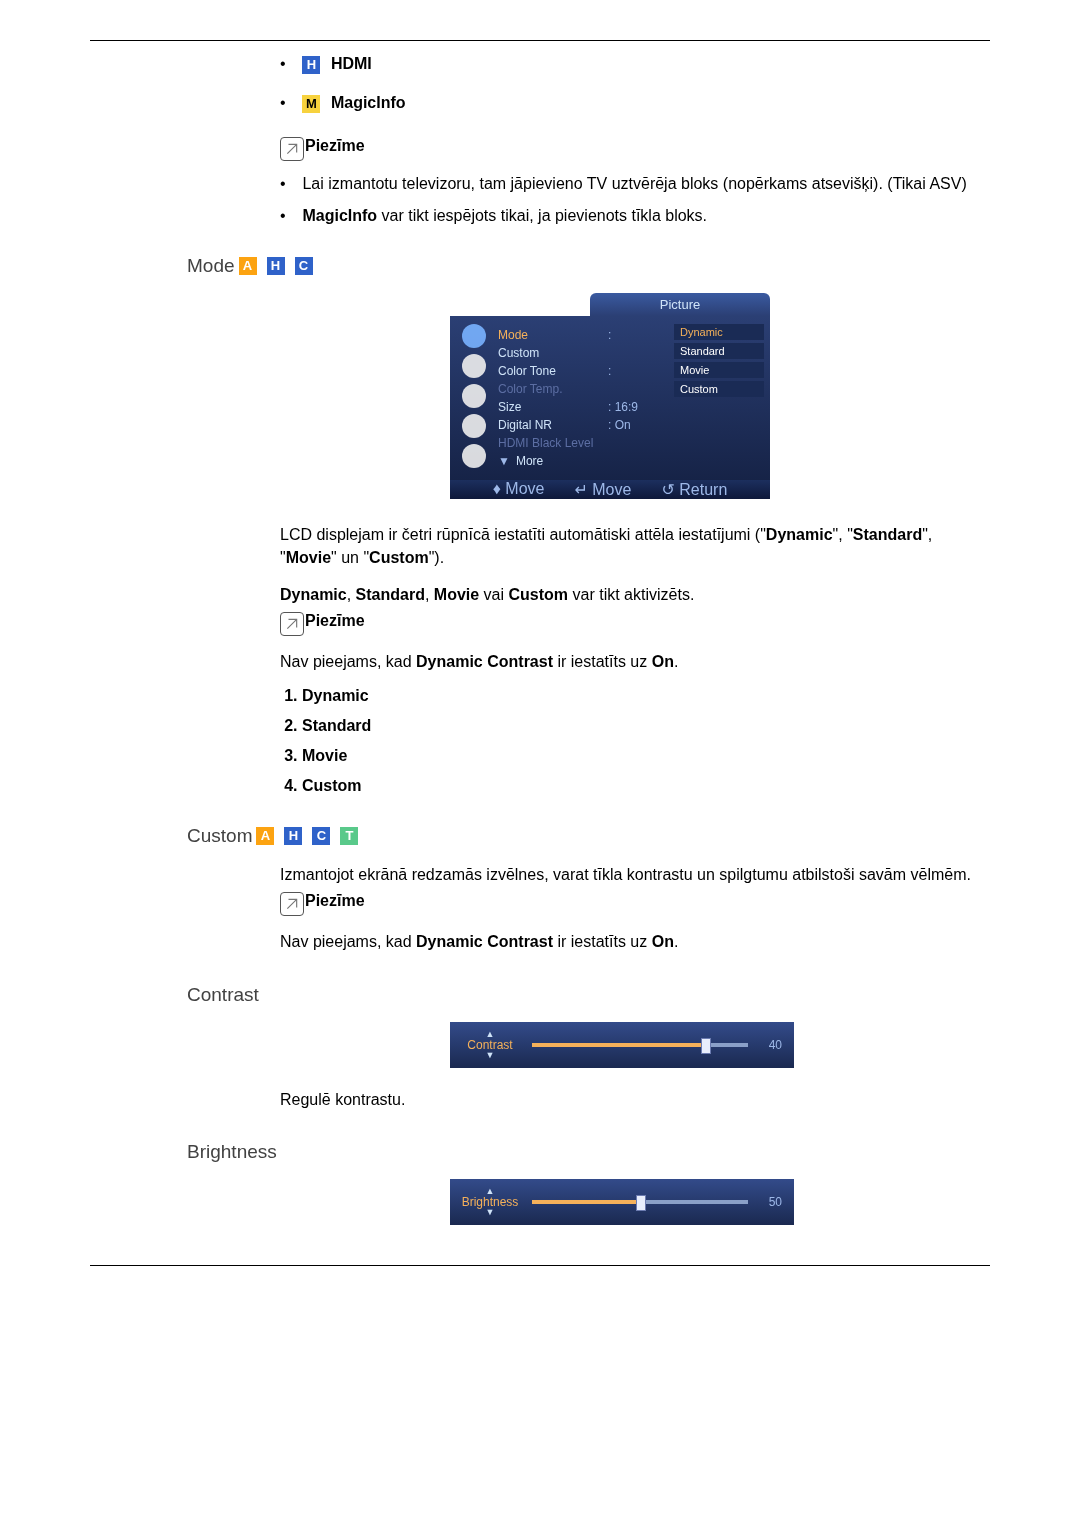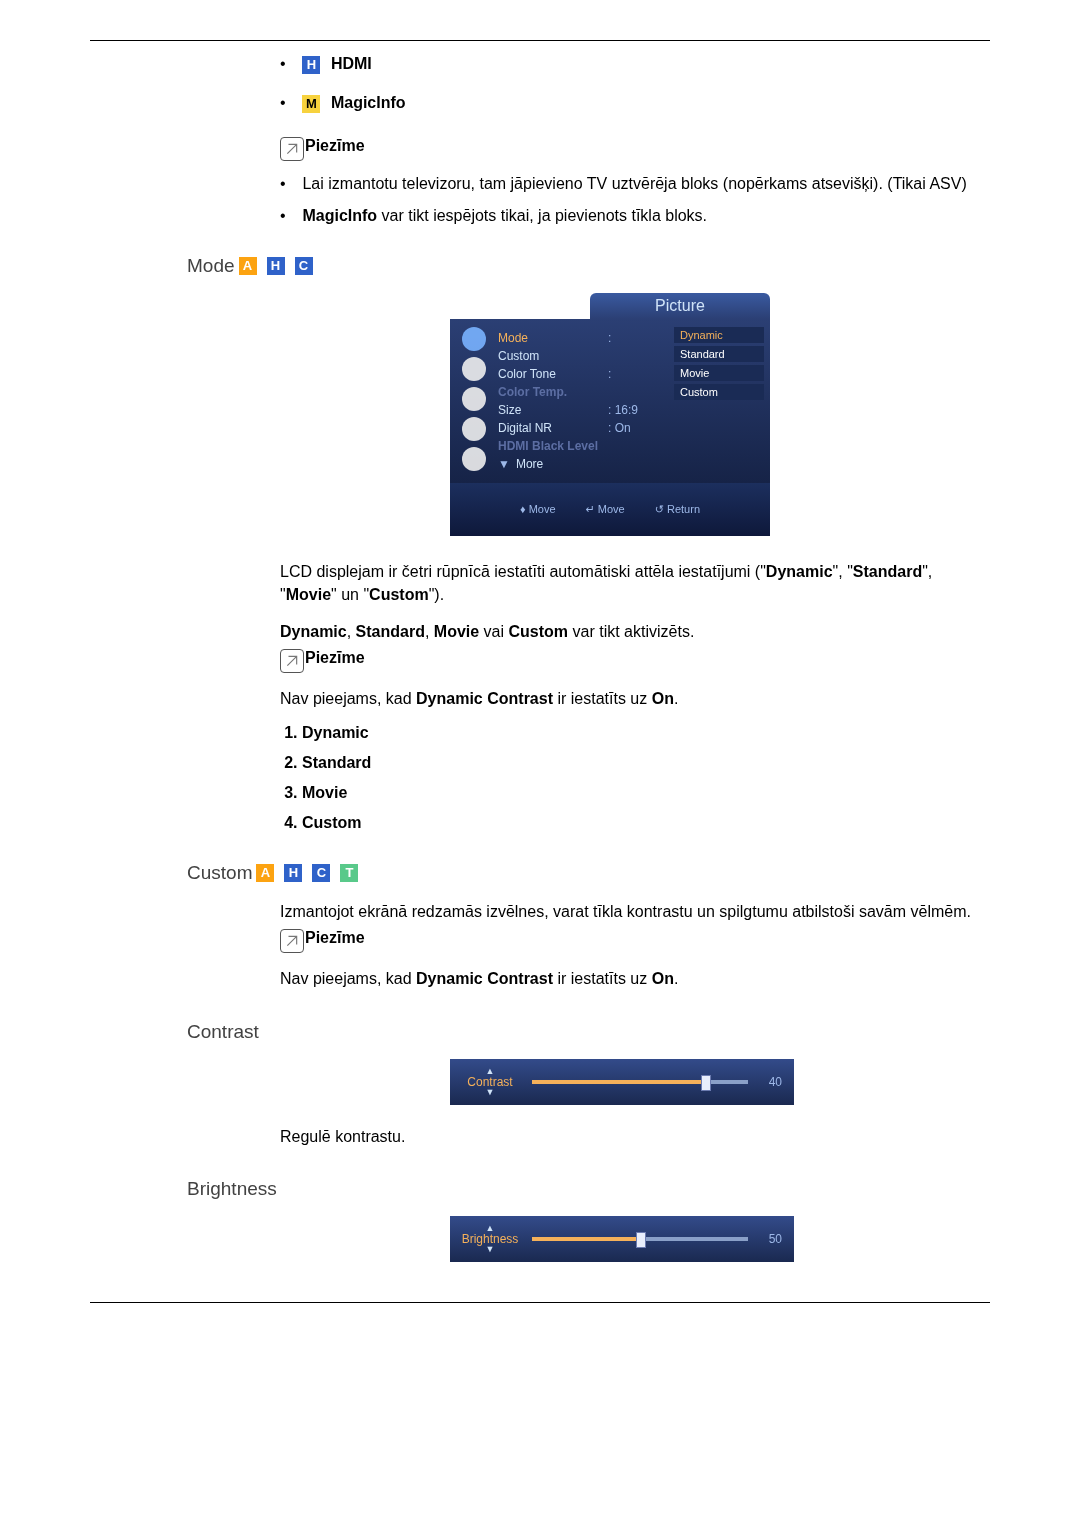--- a/index.html
+++ b/index.html
@@ -64,46 +64,46 @@
   
   .osd {
     width: 320px; margin: 0 0 24px 170px;
     font-family: Arial, sans-serif;
     font-size: 12px;
     color:#cfe3f8;
   }
   .osd-tab {
     width:180px; margin:0 0 0 auto;
     background: linear-gradient(#3a5aa0,#2b3f74);
-    text-align:center; font-size:16px; padding:4px 0;
+    text-align:center; font-size:13px; padding:4px 0;
     border-radius:6px 6px 0 0;
   }
   .osd-body {
     background: linear-gradient(#2b3f74,#162347);
     display:flex;
     padding:4px;
   }
   .osd-left { width:40px; display:flex; flex-direction:column; gap:6px; align-items:center; padding-top:4px;}
   .osd-left .ico { width:24px; height:24px; background:#eee; border-radius:50%; opacity:.9; }
   .osd-left .ico.sel { background:#79b2ff; }
   .osd-mid { flex:1; padding:6px 4px; }
   .osd-row { display:flex; align-items:center; height:18px; }
   .osd-row.orange { color:#f5b15a; }
-  .osd-row.dim { color:#5c6ea3;font-weight:bold; }
+  .osd-row.dim { color:#5c6ea3; }
   .osd-row .k { width:110px; }
   .osd-row .v { color:#9db8e8; }
   .osd-row .caret { color:#9db8e8; margin-right:6px; }
   .osd-right { width:90px; padding:4px 2px; display:flex; flex-direction:column; gap:3px;}
   .osd-opt { font-size:11px; color:#fff; background:#1a2b55; padding:2px 6px; }
   .osd-opt.sel { color:#f5b15a; }
   .osd-foot {
     background: linear-gradient(#1c2f5e,#0e183a);
     display:flex; justify-content:center; gap:30px;
-    font-size:11px; color:#9db8e8;
-    padding:20px 0;
+    font-size:16px; color:#9db8e8;
+    padding:0 0;
   }
 
   
   .slider-box {
     width:320px; margin-left:170px;
     background: linear-gradient(#334b8a,#1a2950);
     display:flex; align-items:center;
     padding:8px 12px; gap:14px;
     color:#cfe3f8; font-size:12px;
   }

